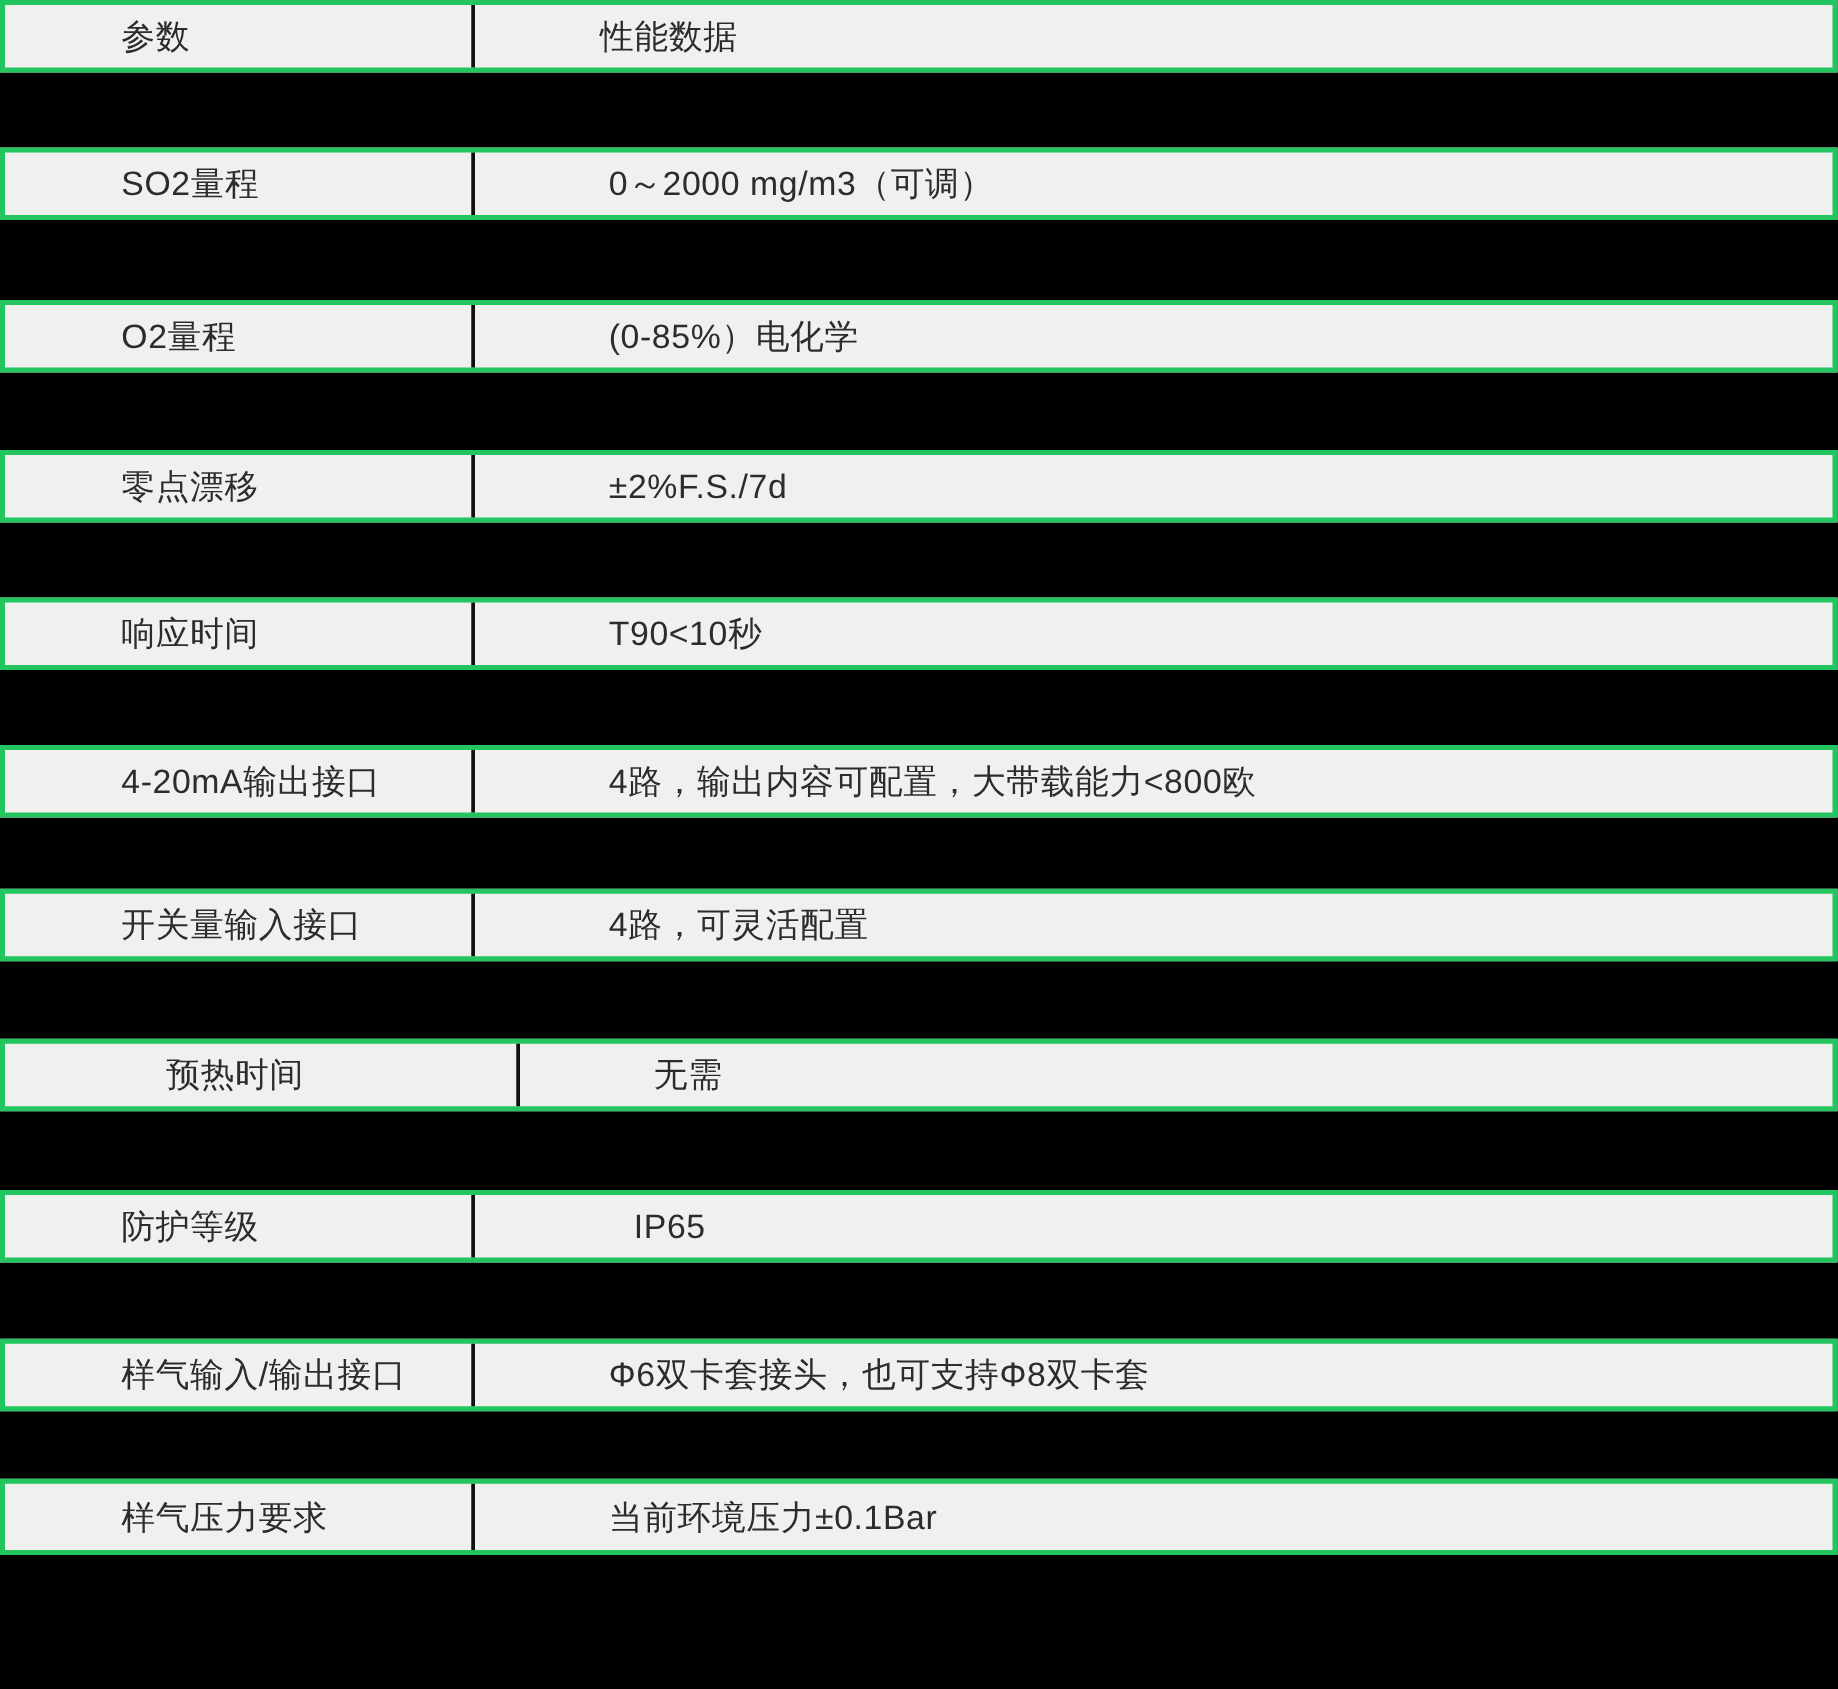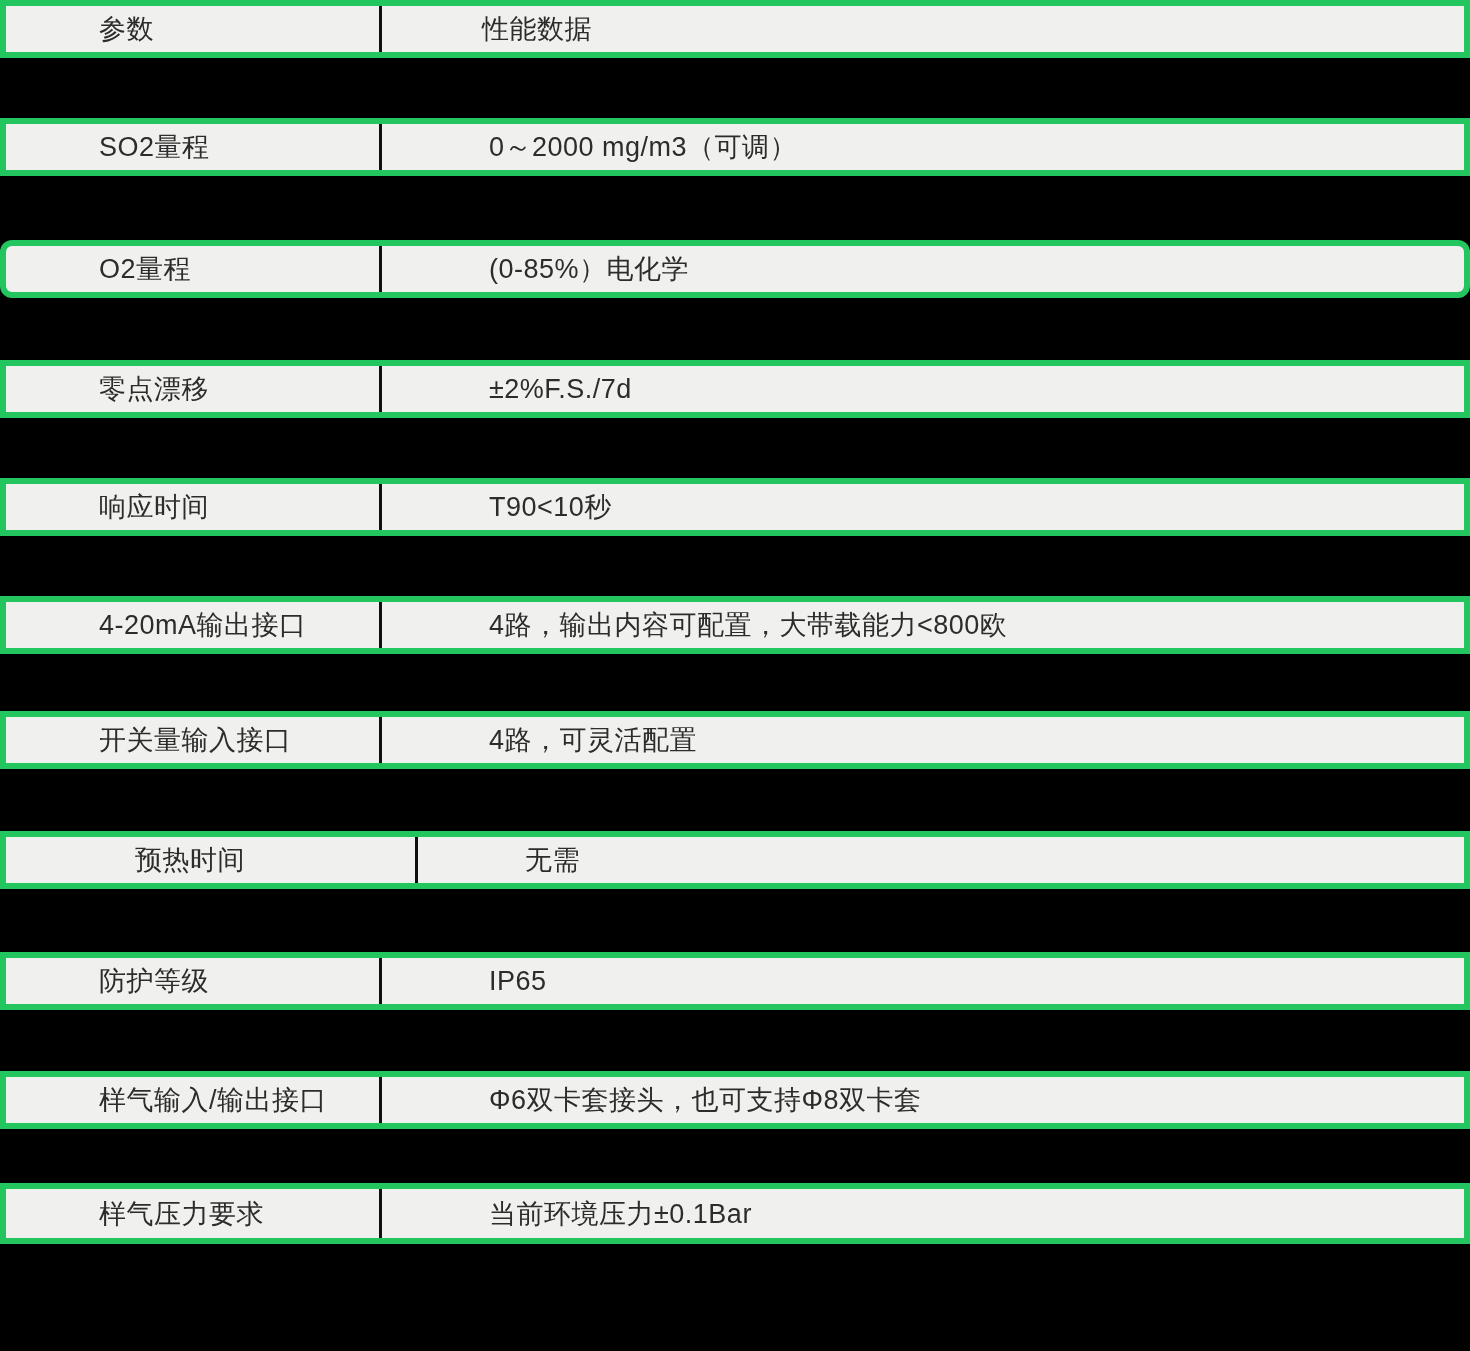--- a/index.html
+++ b/index.html
@@ -21,21 +21,21 @@
     height: 1351px;
     background: #000000;
   }
   .row {
     position: absolute;
     left: 0;
     width: 1470px;
     height: 58px;
     box-sizing: border-box;
     background: #f0f0ee;
-    border: 6px solid #22c55e;
+    border: 4px solid #22c55e;
     display: flex;
     align-items: stretch;
   }
   .cell-param {
     width: 376px;
     box-sizing: border-box;
     border-right: 3px solid #101010;
     display: flex;
     align-items: center;
     padding-left: 93px;
@@ -73,21 +73,21 @@
 
   <div class="row" style="top:118px;justify-content:flex-end;">
     <div class="cell-param">
       <span class="cell-text">SO2量程</span>
     </div>
     <div class="cell-value">
       <span class="cell-text">0～2000 mg/m3（可调）</span>
     </div>
   </div>
 
-  <div class="row" style="top:240px;border-radius:12px;">
+  <div class="row" style="top:240px;">
     <div class="cell-param">
       <span class="cell-text">O2量程</span>
     </div>
     <div class="cell-value">
       <span class="cell-text">(0-85%）电化学</span>
     </div>
   </div>
 
   <div class="row" style="top:360px;">
     <div class="cell-param">
@@ -127,21 +127,21 @@
 
   <div class="row" style="top:831px;padding-left:36px;">
     <div class="cell-param">
       <span class="cell-text">预热时间</span>
     </div>
     <div class="cell-value">
       <span class="cell-text">无需</span>
     </div>
   </div>
 
-  <div class="row" style="top:952px;">
+  <div class="row" style="top:952px;gap:20px;">
     <div class="cell-param">
       <span class="cell-text">防护等级</span>
     </div>
     <div class="cell-value">
       <span class="cell-text">IP65</span>
     </div>
   </div>
 
   <div class="row" style="top:1071px;">
     <div class="cell-param">

